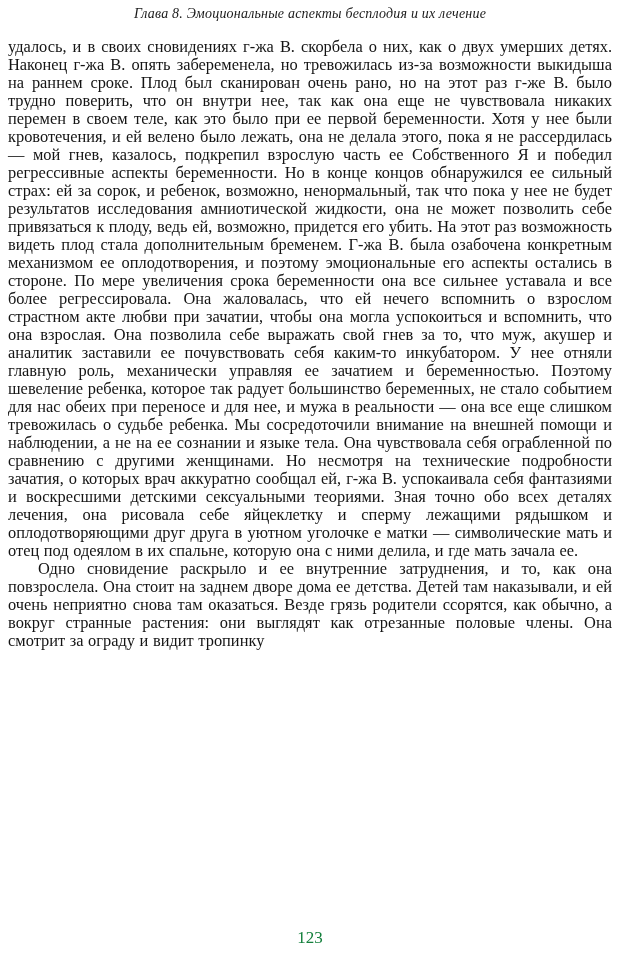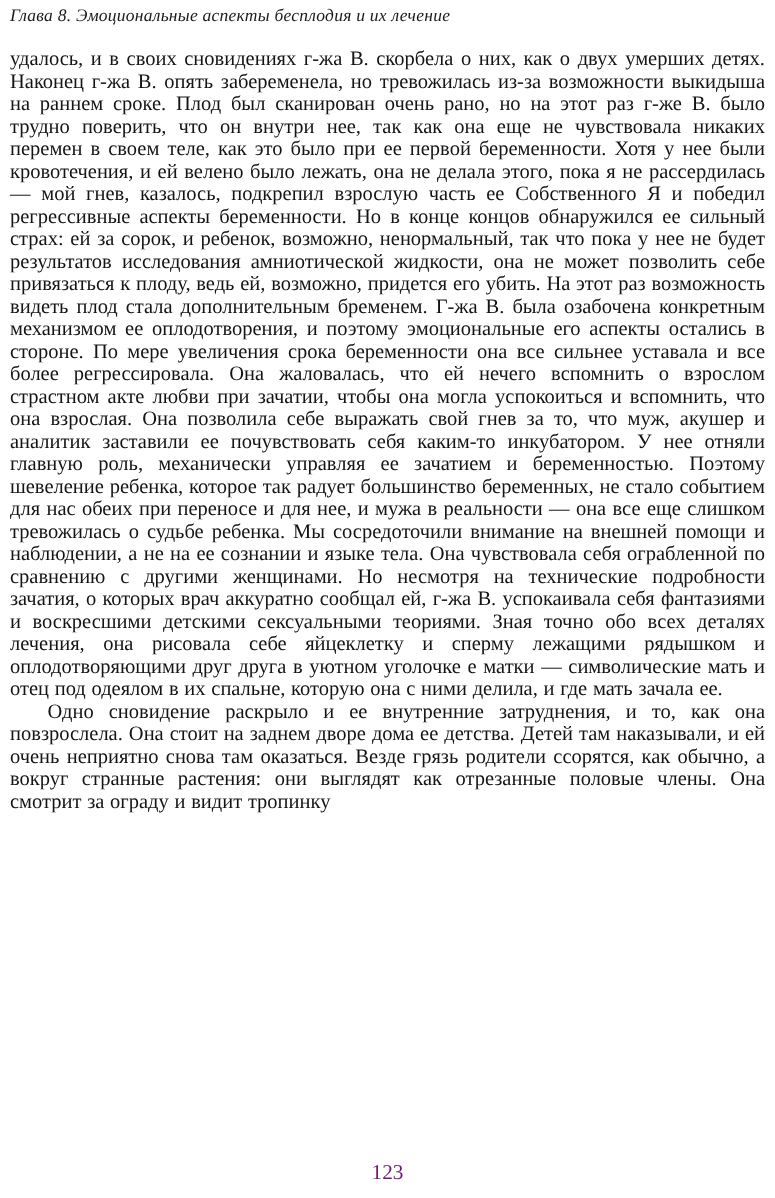--- a/index.html
+++ b/index.html
@@ -12,20 +12,21 @@
     height: 958px;
     background: #ffffff;
     position: relative;
     box-sizing: border-box;
     padding: 5px 8px 0 8px;
     font-family: "Liberation Serif", "DejaVu Serif", serif;
     color: #141414;
     overflow: hidden;
   }
   .running-head {
+    text-align: center;
     font-style: italic;
     font-size: 14px;
     letter-spacing: 0.2px;
     line-height: 18px;
     margin-bottom: 15px;
     color: #1a1a1a;
   }
   .body-text {
     text-align: justify;
     font-size: 16.4px;
@@ -40,21 +41,21 @@
   .para-indent {
     text-indent: 30px;
   }
   .page-number {
     position: absolute;
     bottom: 10px;
     left: 0;
     width: 100%;
     text-align: center;
     font-size: 17px;
-    color: #701a75;
+    color: #15803d;
   }
 </style>
 </head>
 <body>
 
 <div class="page">
 
   <div class="running-head">Глава 8. Эмоциональные аспекты бесплодия и их лечение</div>
 
   <div class="body-text">

